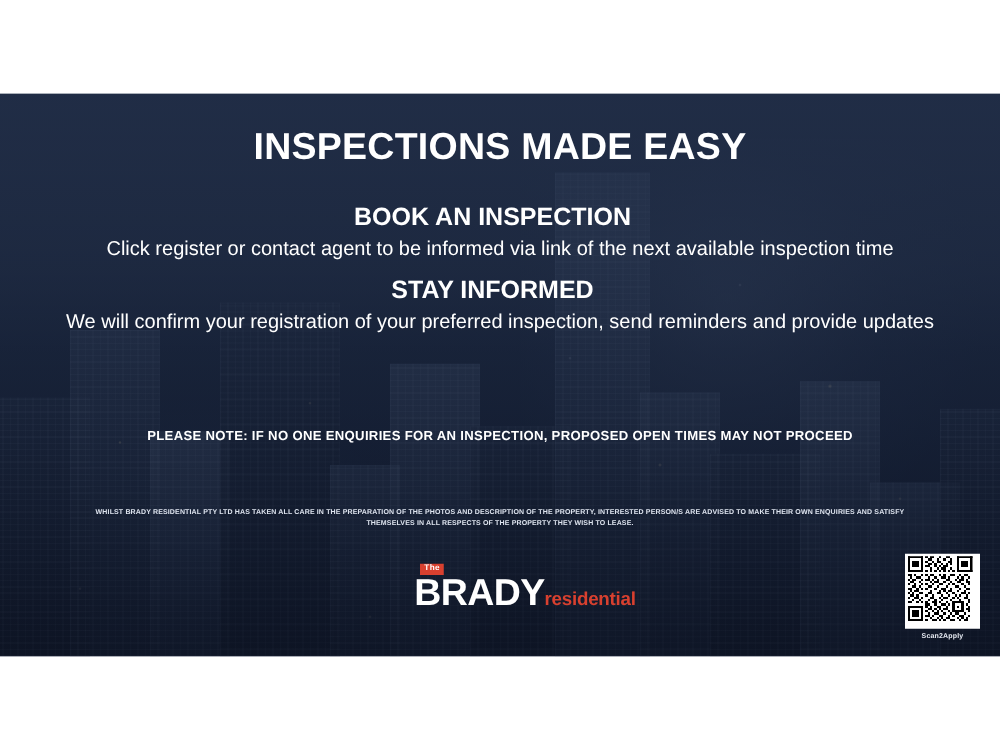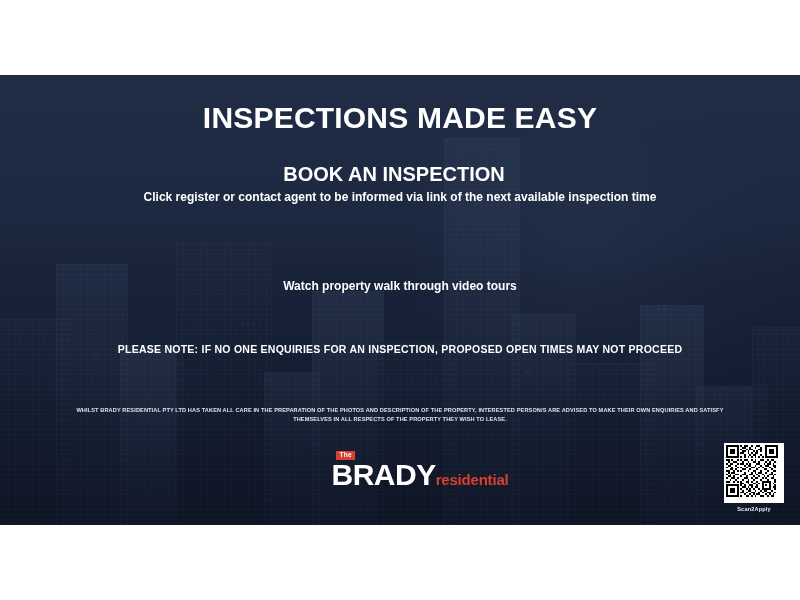--- a/index.html
+++ b/index.html
@@ -127,22 +127,22 @@
   }
 
   .block { position: absolute; left: 0; right: 0; }
   .block-head {
     font-size: 20px;
     font-weight: bold;
     line-height: 1.15;
     margin: 0 12px 4px 0;
   }
   .block-sub {
-    font-size: 12px;
-    font-weight: bold;
+    font-size: 16px;
+    font-weight: normal;
     line-height: 1.2;
     margin: 0;
   }
 
   #block-book     { top: 88px; }
   #block-informed { top: 146px; }
   #block-video    { top: 204px; }
 
   .please-note {
     position: absolute;
@@ -274,24 +274,25 @@
     <div class="content">
 
       <div class="slide-title">INSPECTIONS MADE EASY</div>
 
       <div class="block" id="block-book">
         <div class="block-head">BOOK AN INSPECTION</div>
         <div class="block-sub">Click register or contact agent to be informed via link of the next available inspection time</div>
       </div>
 
       <div class="block" id="block-informed">
+        <div class="block-head">STAY INFORMED</div>
+        <div class="block-sub">We will confirm your registration of your preferred inspection, send reminders and provide updates</div>
       </div>
 
       <div class="block" id="block-video">
-        <div class="block-sub">Watch property walk through video tours</div>
       </div>
 
       <div class="please-note">PLEASE NOTE: IF NO ONE ENQUIRIES FOR AN INSPECTION, PROPOSED OPEN TIMES MAY NOT PROCEED</div>
 
 
       <div class="disclaimer">WHILST BRADY RESIDENTIAL PTY LTD HAS TAKEN ALL CARE IN THE PREPARATION OF THE PHOTOS AND DESCRIPTION OF THE PROPERTY, INTERESTED PERSON/S ARE ADVISED TO MAKE THEIR OWN ENQUIRIES AND SATISFY THEMSELVES IN ALL RESPECTS OF THE PROPERTY THEY WISH TO LEASE.</div>
 
       <div class="logo">
         <span class="logo-inner">
           <span class="logo-the">The</span><span class="logo-brady">BRADY</span><span class="logo-residential">residential</span>

